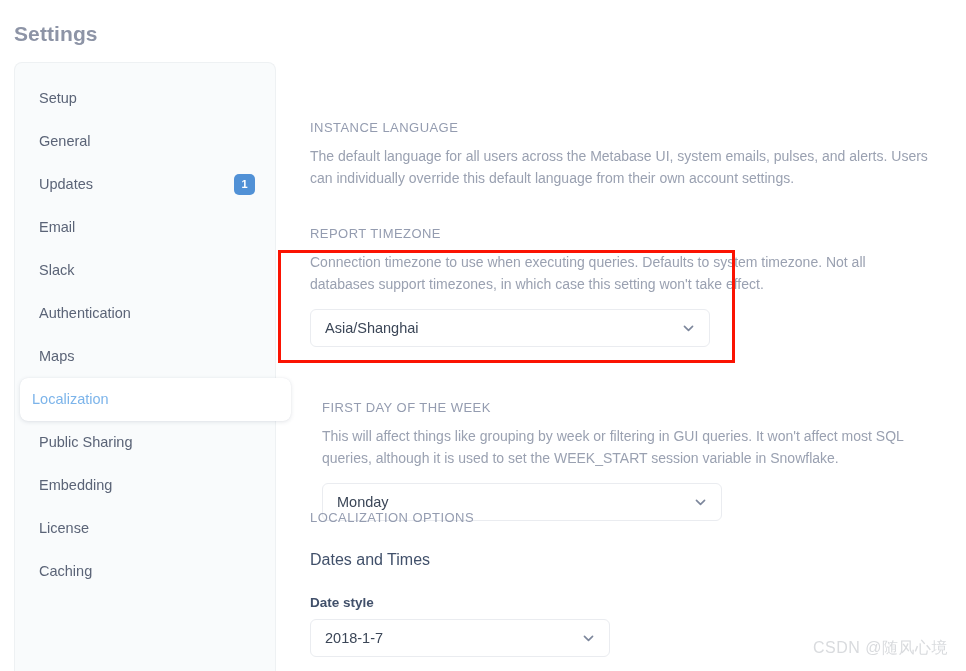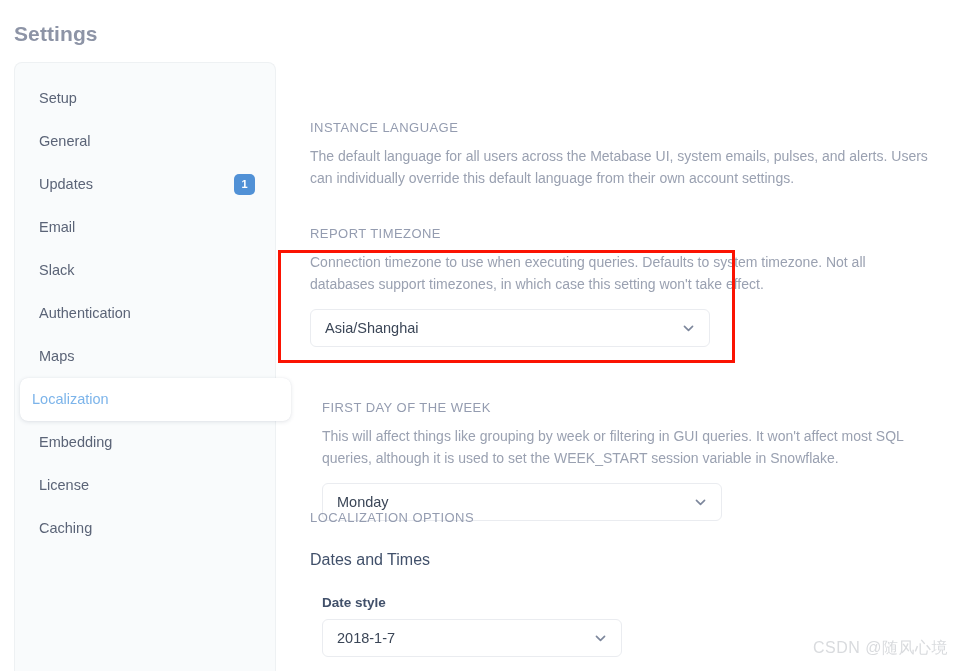--- a/index.html
+++ b/index.html
@@ -143,21 +143,21 @@
     color: #41506a;
     margin: 0 0 9px 0;
   }
 
   
   .blk-instance   { position: absolute; left: 0; top: 18px; margin-top: 40px; }
   .blk-timezone   { position: absolute; left: 0; top: 164px; }
   .blk-firstday   { position: absolute; left: 12px; top: 307px; margin-top: 31px; }
   .blk-locopts    { position: absolute; left: 0; top: 448px; }
   .blk-dates      { position: absolute; left: 0; top: 489px; }
-  .blk-datestyle  { position: absolute; left: 12px; top: 533px; }
+  .blk-datestyle  { position: absolute; left: 0; top: 533px; }
 
   
   .annotation-box {
     position: absolute;
     left: 278px;
     top: 250px;
     width: 457px;
     height: 113px;
     border: 3px solid #fb1302;
     pointer-events: none;
@@ -213,20 +213,23 @@
       <div class="nav-item">
         <span class="label">Maps</span>
       </div>
 
       <div style="position:relative; height:43px;">
         <div class="nav-item active">
           <span class="label">Localization</span>
         </div>
       </div>
 
+      <div class="nav-item">
+        <span class="label">Public Sharing</span>
+      </div>
 
       <div class="nav-item">
         <span class="label">Embedding</span>
       </div>
 
       <div class="nav-item">
         <span class="label">License</span>
       </div>
 
       <div class="nav-item">

